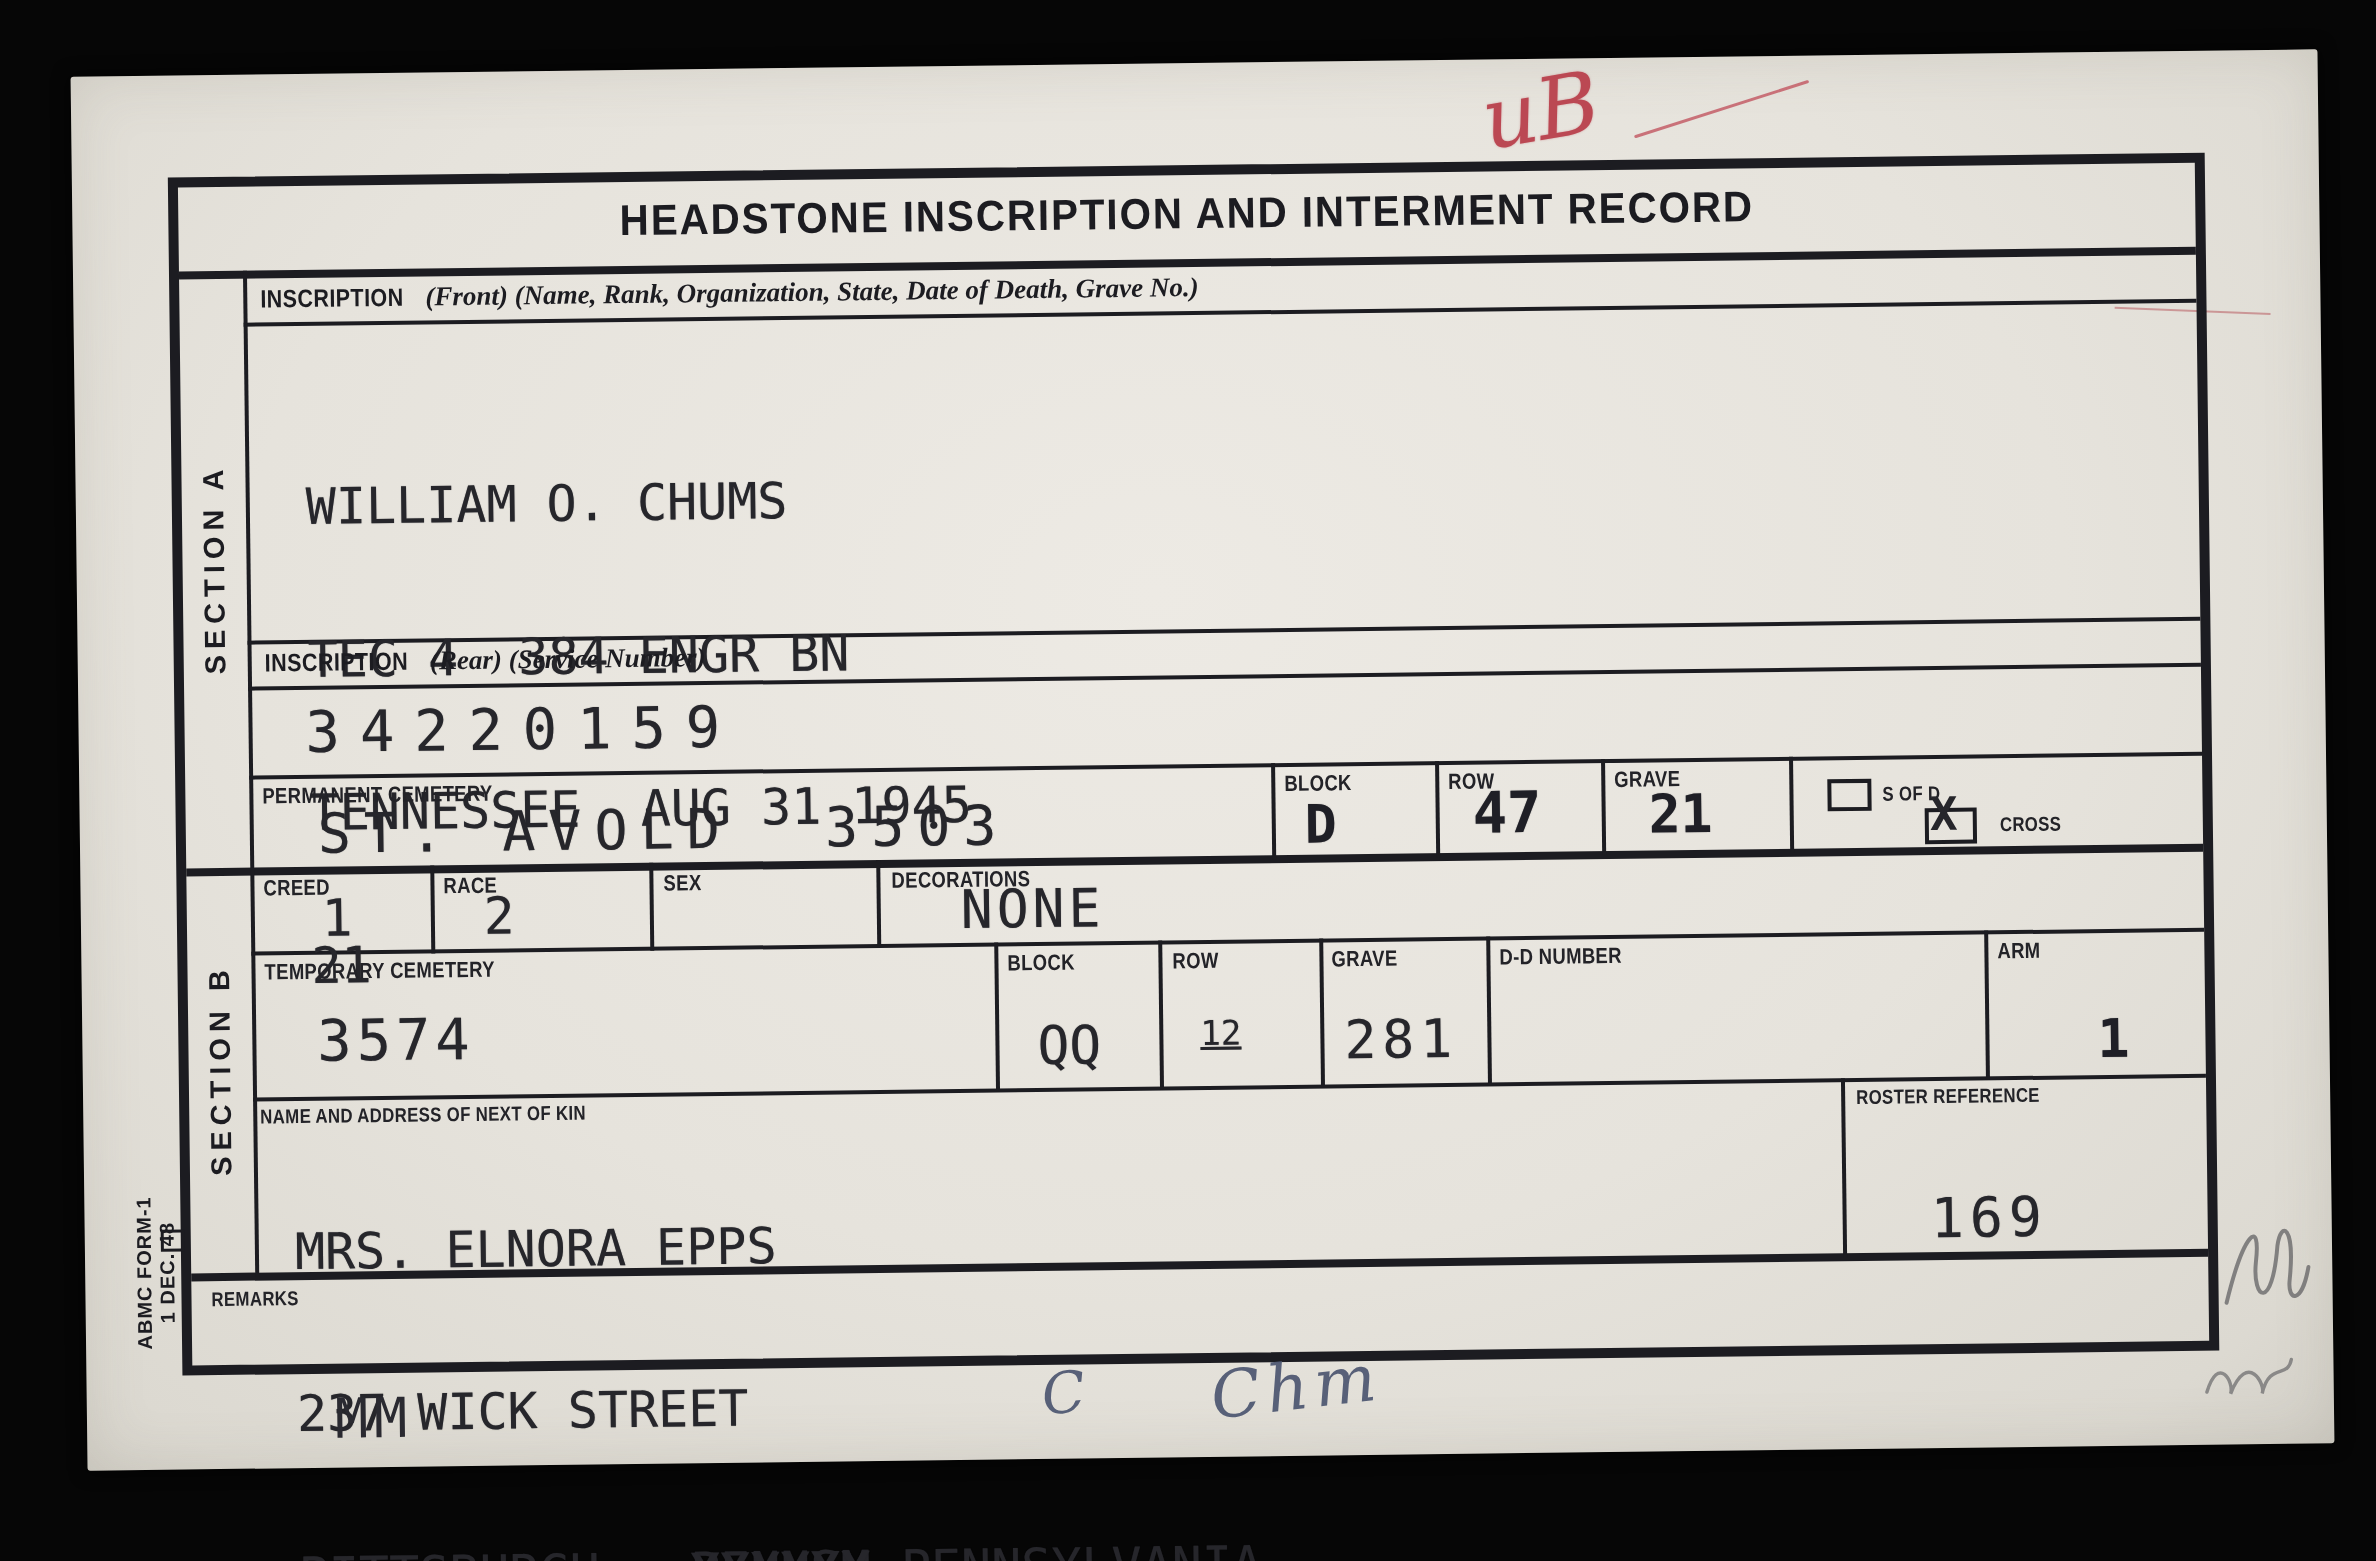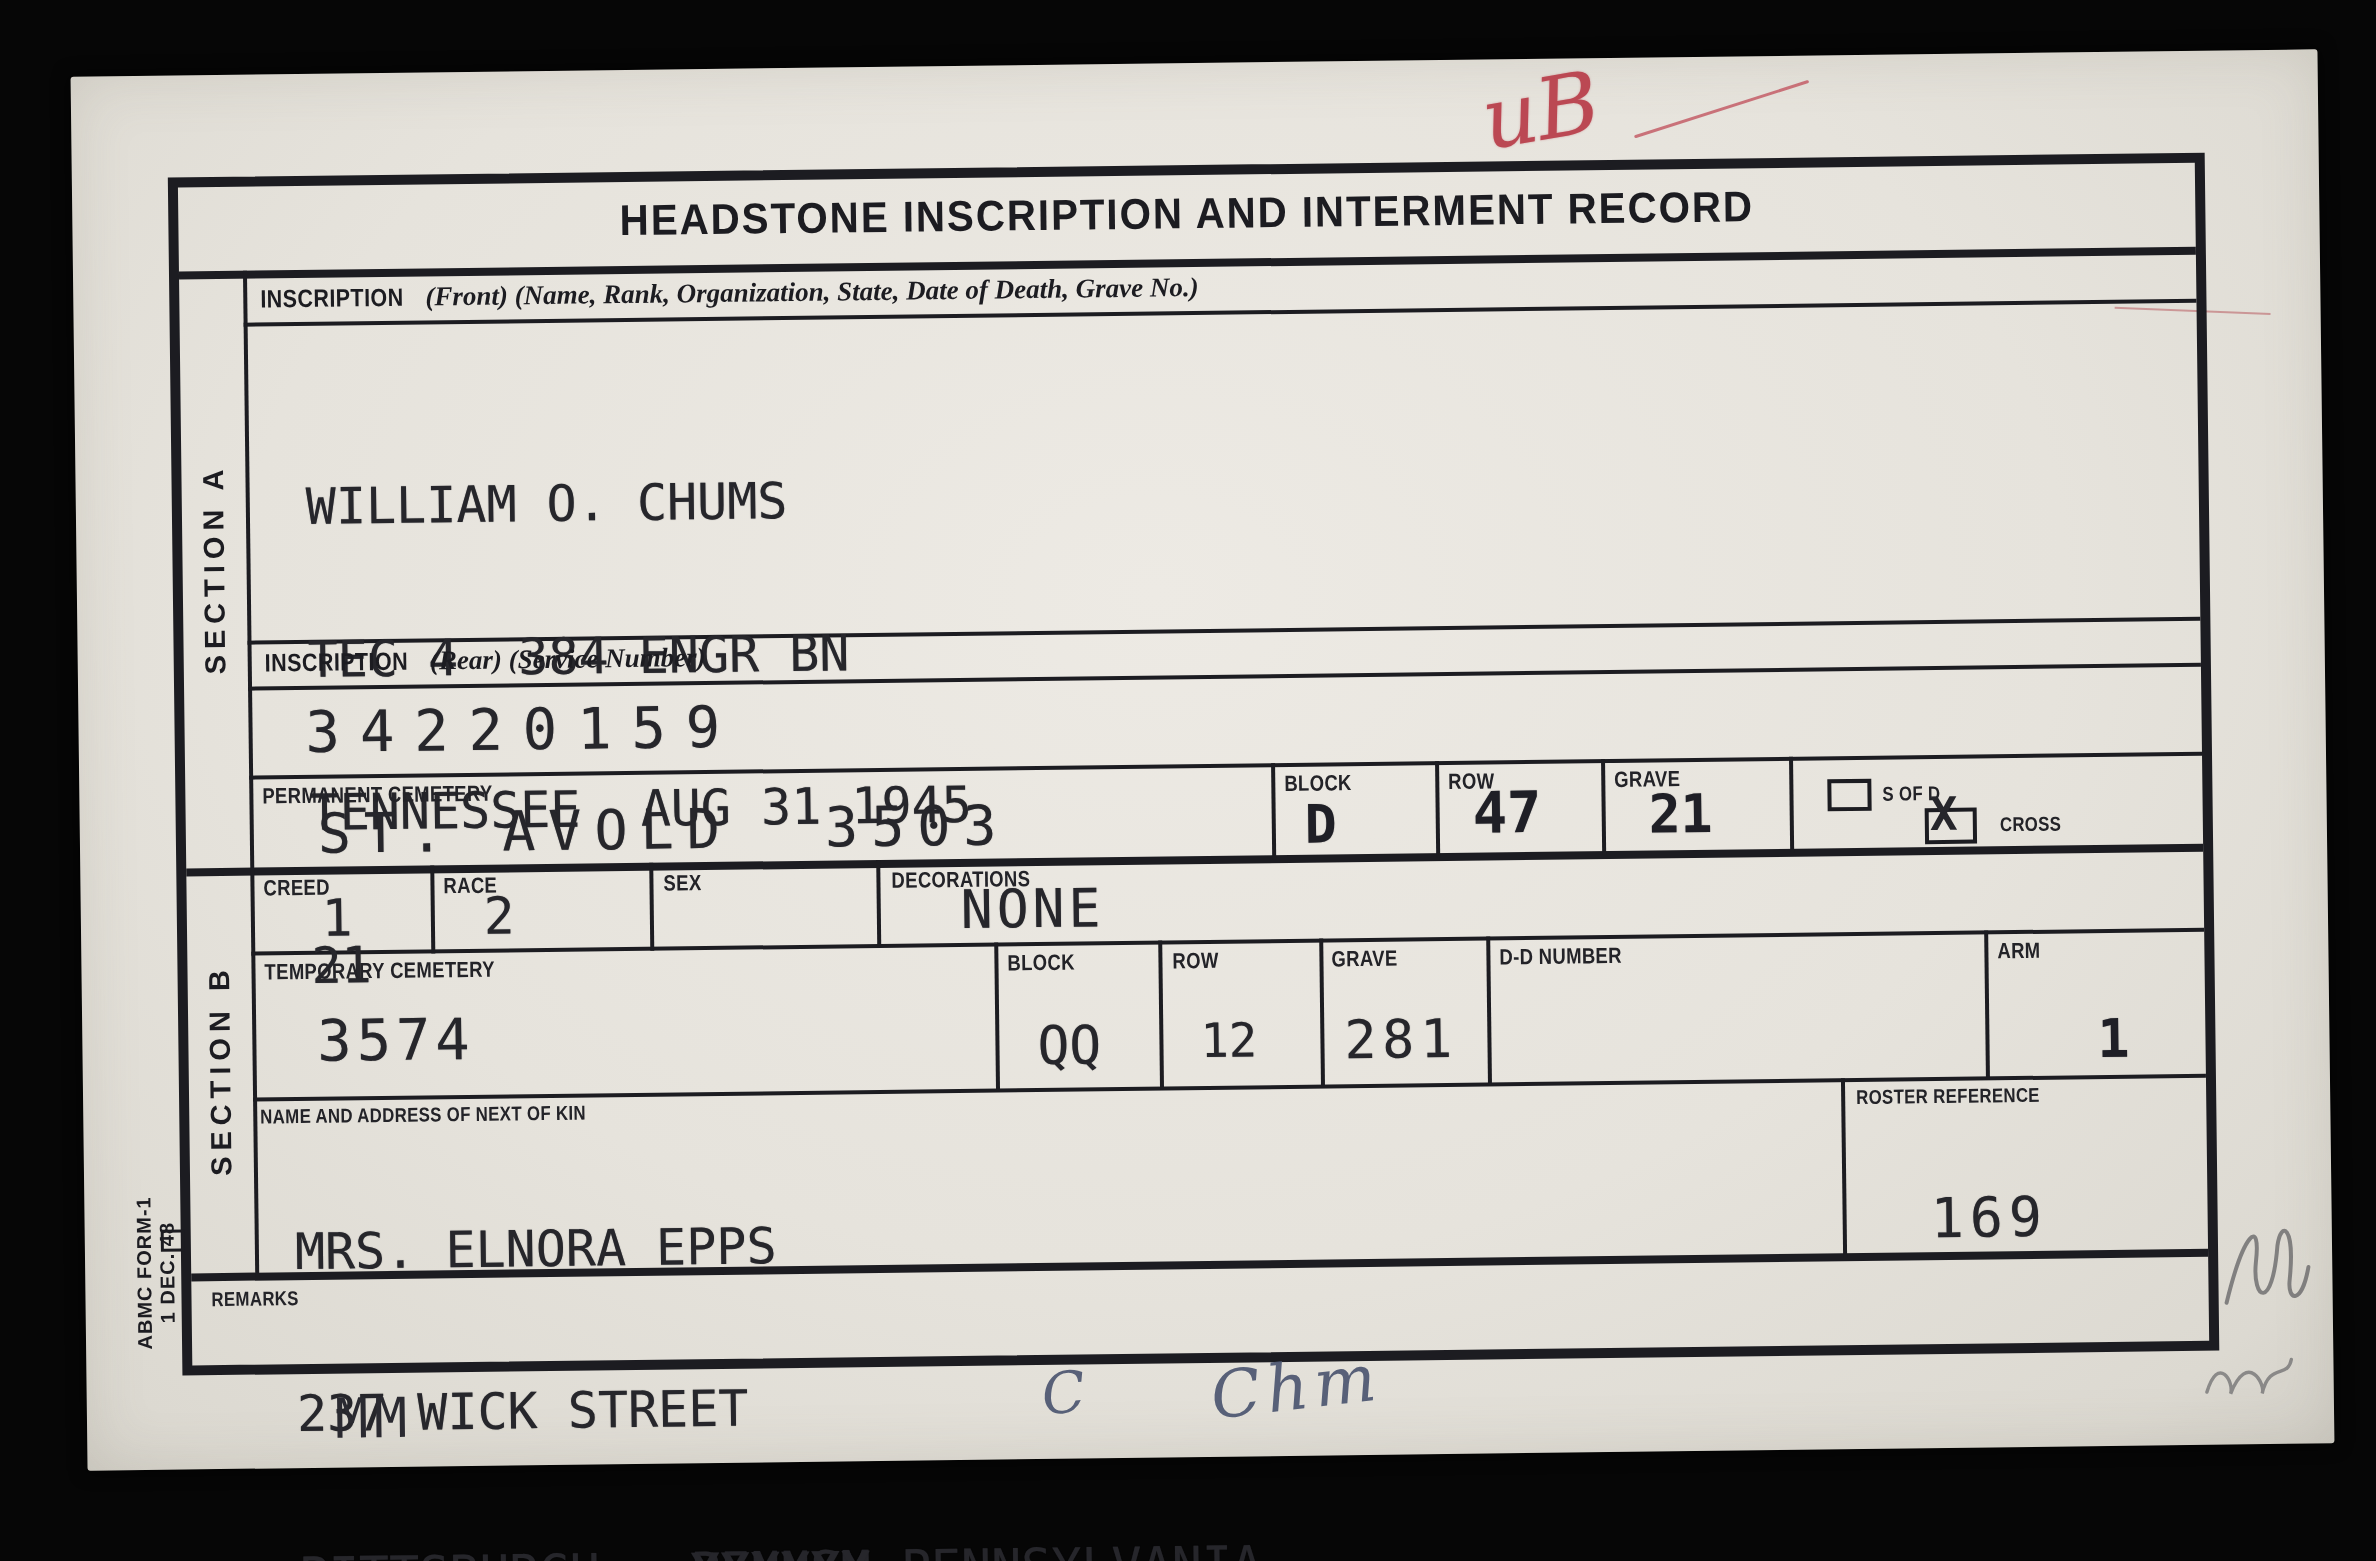--- a/index.html
+++ b/index.html
@@ -161,21 +161,21 @@
     <div class="lbl" style="left:477px;top:689px;">SEX</div>
     <div class="typed" style="left:535px;top:703px;font-size:51px;"></div>
     <div class="lbl" style="left:705px;top:689px;">DECORATIONS</div>
     <div class="typed" style="left:774px;top:701px;font-size:53px;letter-spacing:4px;">NONE</div>
 
     <div class="lbl" style="left:77px;top:773px;">TEMPORARY CEMETERY</div>
     <div class="typed" style="left:129px;top:822px;font-size:57px;letter-spacing:5px;">3574</div>
     <div class="lbl" style="left:820px;top:773px;">BLOCK</div>
     <div class="typed" style="left:849px;top:838px;font-size:53px;">QQ</div>
     <div class="lbl" style="left:985px;top:773px;">ROW</div>
-    <div class="typed" style="left:1012px;top:838px;font-size:47px;">12</div>
+    <div class="typed" style="left:1012px;top:838px;font-size:34px;text-decoration:underline;">12</div>
     <div class="lbl" style="left:1144px;top:773px;">GRAVE</div>
     <div class="typed" style="left:1156px;top:836px;font-size:53px;letter-spacing:6px;">281</div>
     <div class="lbl" style="left:1312px;top:773px;">D-D NUMBER</div>
     <div class="typed" style="left:1366px;top:838px;font-size:53px;"></div>
     <div class="lbl" style="left:1810px;top:773px;">ARM</div>
     <div class="typed pen" style="left:1909px;top:844px;font-size:53px;">1</div>
 
     <div class="lbl sm" style="left:71px;top:919px;">NAME AND ADDRESS OF NEXT OF KIN</div>
     <div class="typed" style="left:104px;top:931px;font-size:50px;line-height:54px;">
       <div>MRS. ELNORA EPPS</div>

